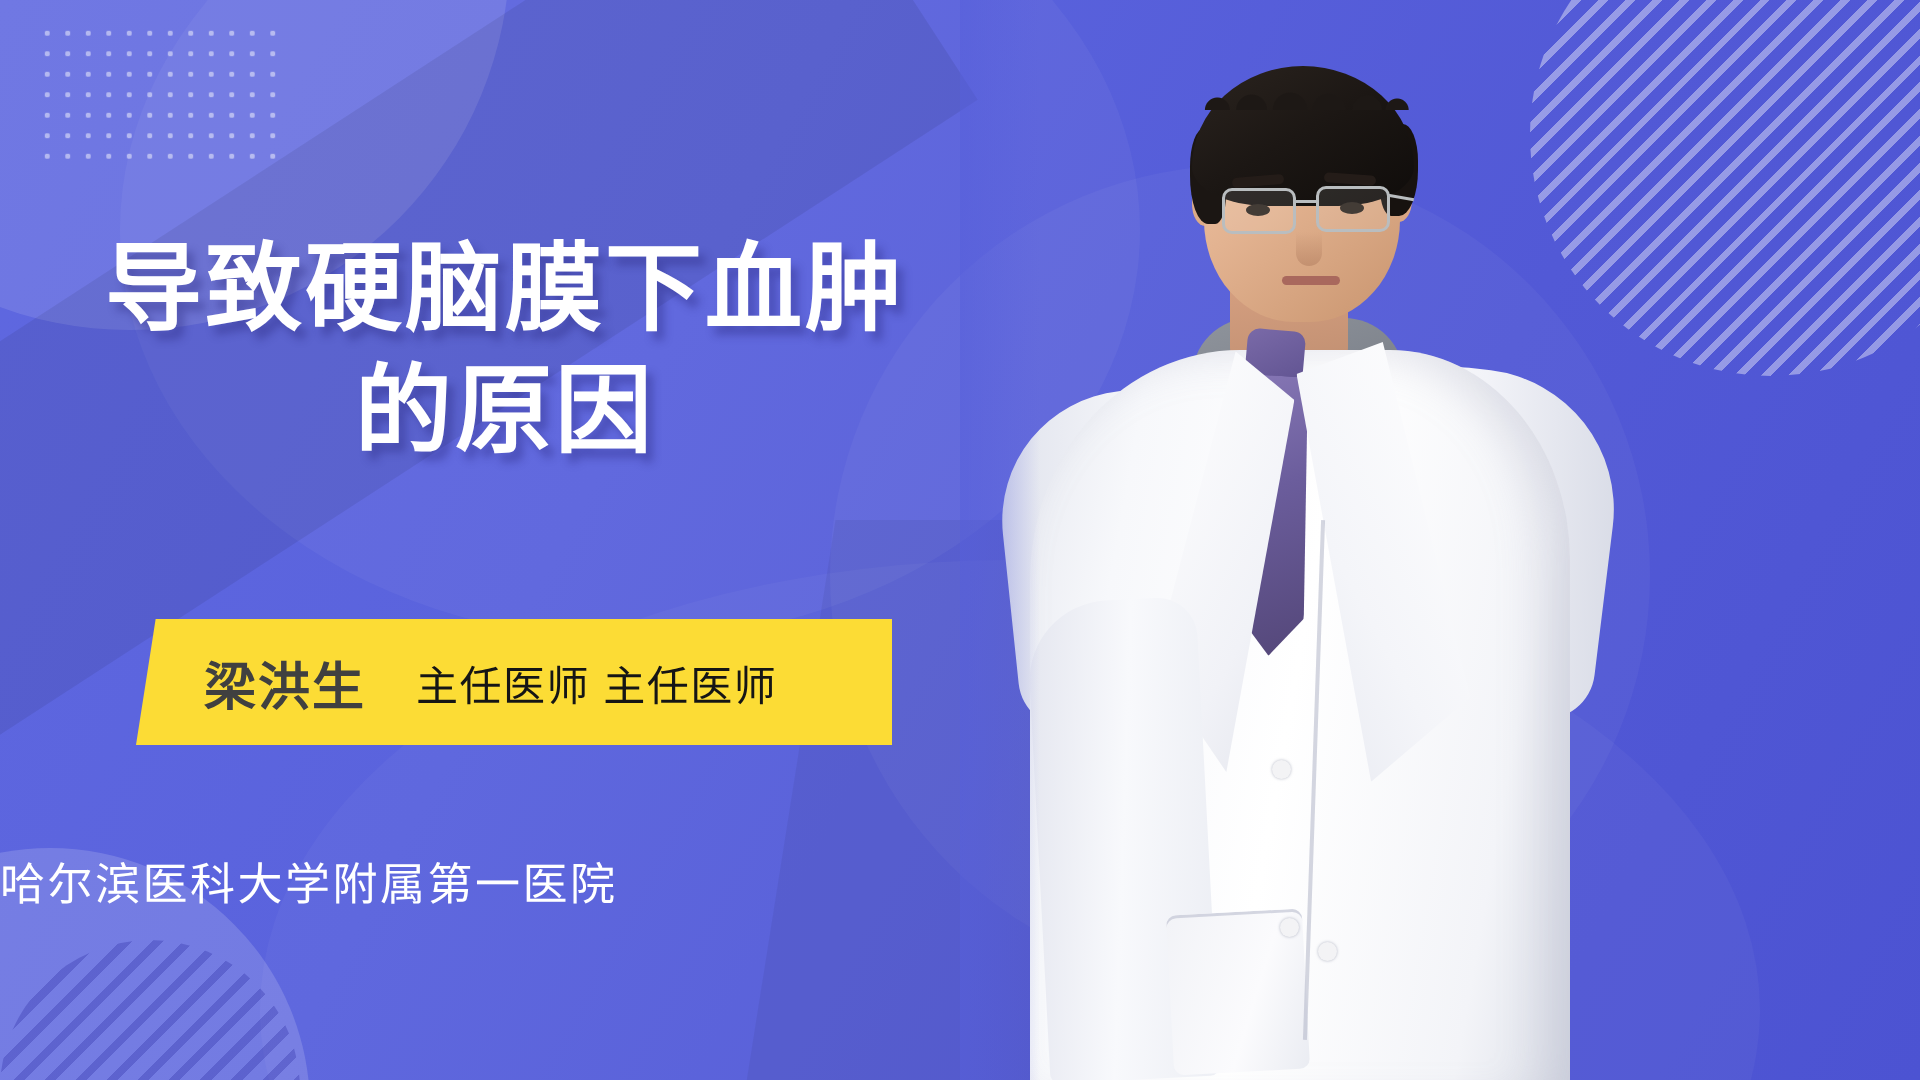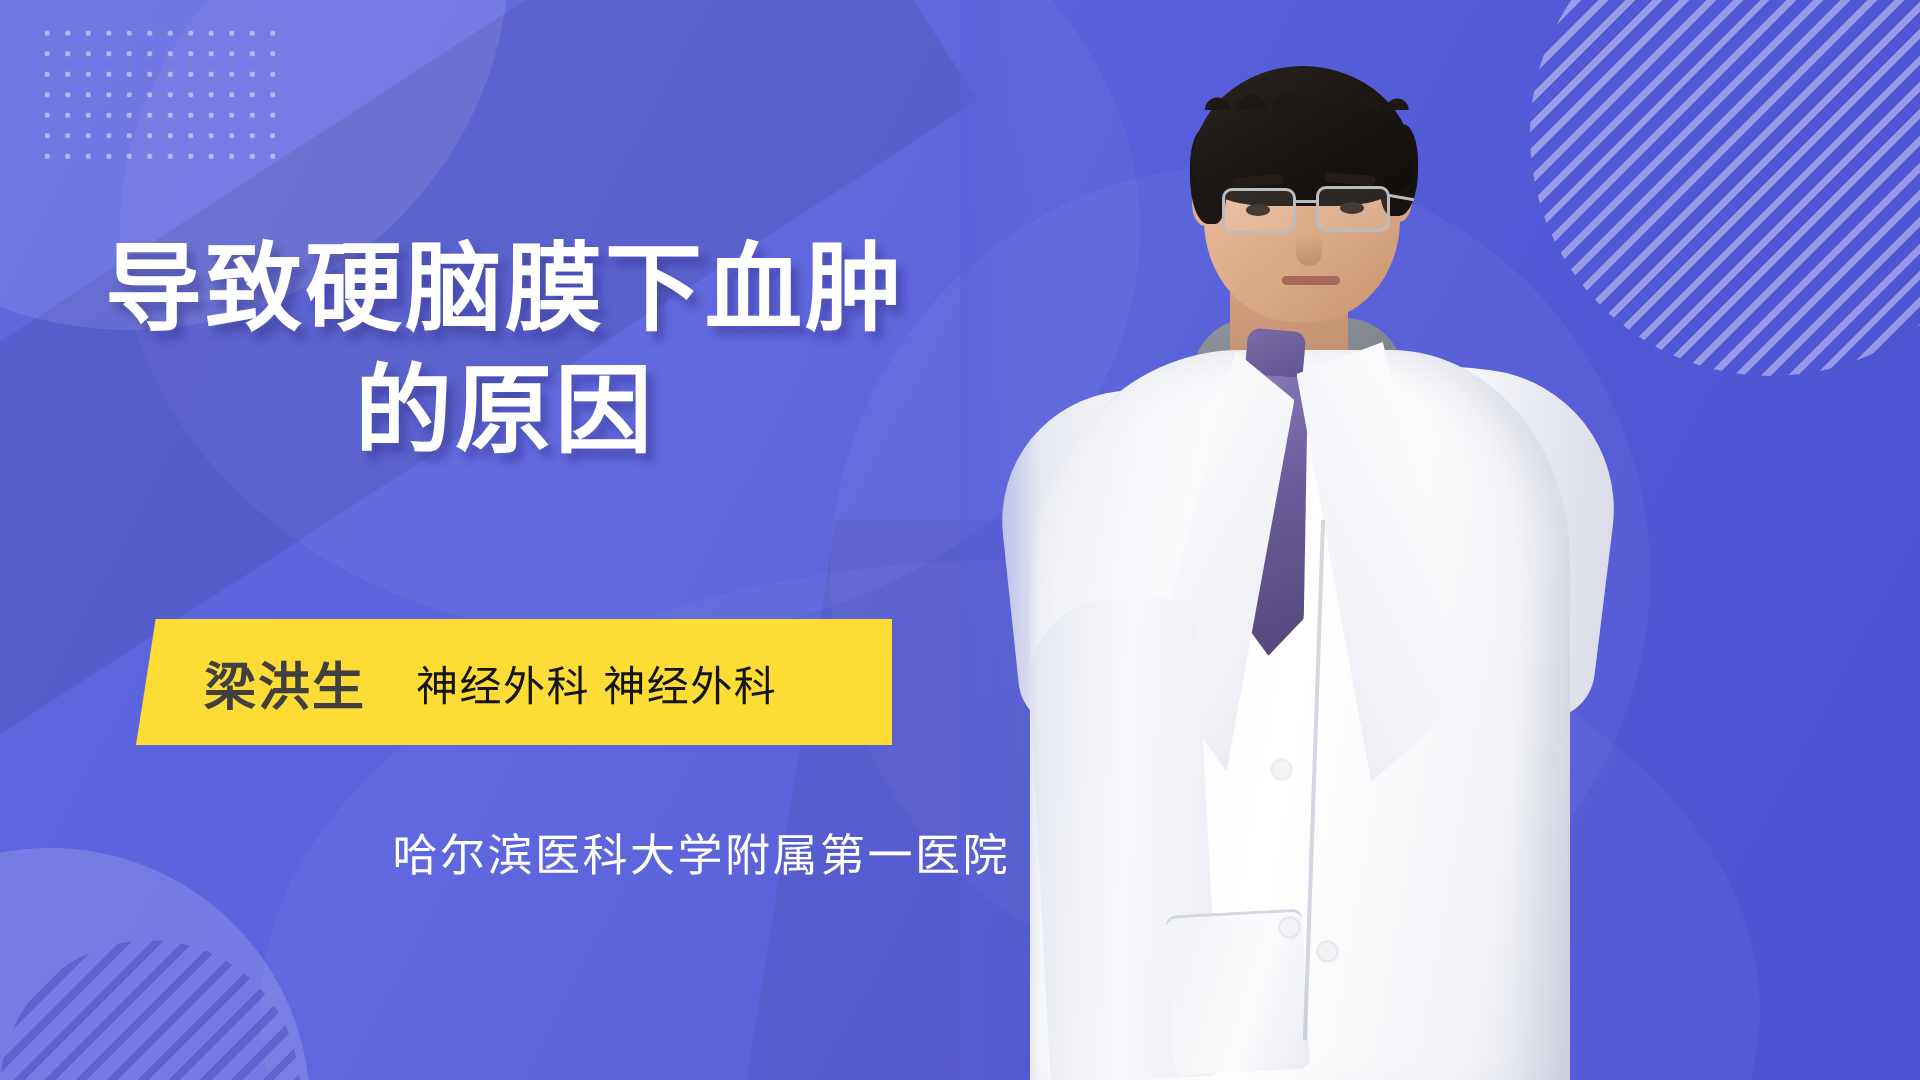--- a/index.html
+++ b/index.html
@@ -166,23 +166,23 @@
     color: #151515;
     font-size: 42px;
     font-weight: 400;
     letter-spacing: 1.5px;
     margin-left: 50px;
     white-space: nowrap;
   }
 
   .hospital {
     position: absolute;
-    left: 0; top: 819px;
+    left: 0; top: 848px;
     width: 1010px;
-    text-align: right;
+    text-align: left;
     color: #ffffff;
     font-size: 45px;
     font-weight: 400;
     letter-spacing: 2.5px;
     white-space: nowrap;
   }
 
   
   .doctor {
     position: absolute;
@@ -469,19 +469,19 @@
 
   <div class="content">
 
     <div class="title-block">
       <span class="title-line">导致硬脑膜下血肿</span>
       <span class="title-line">的原因</span>
     </div>
 
     <div class="name-banner">
       <span class="doctor-name">梁洪生</span>
-      <span class="doctor-role">神经外科 神经外科</span>
+      <span class="doctor-role">主任医师 主任医师</span>
     </div>
 
     <div class="hospital">哈尔滨医科大学附属第一医院</div>
   </div>
 
 </div>
 
 </body></html>

